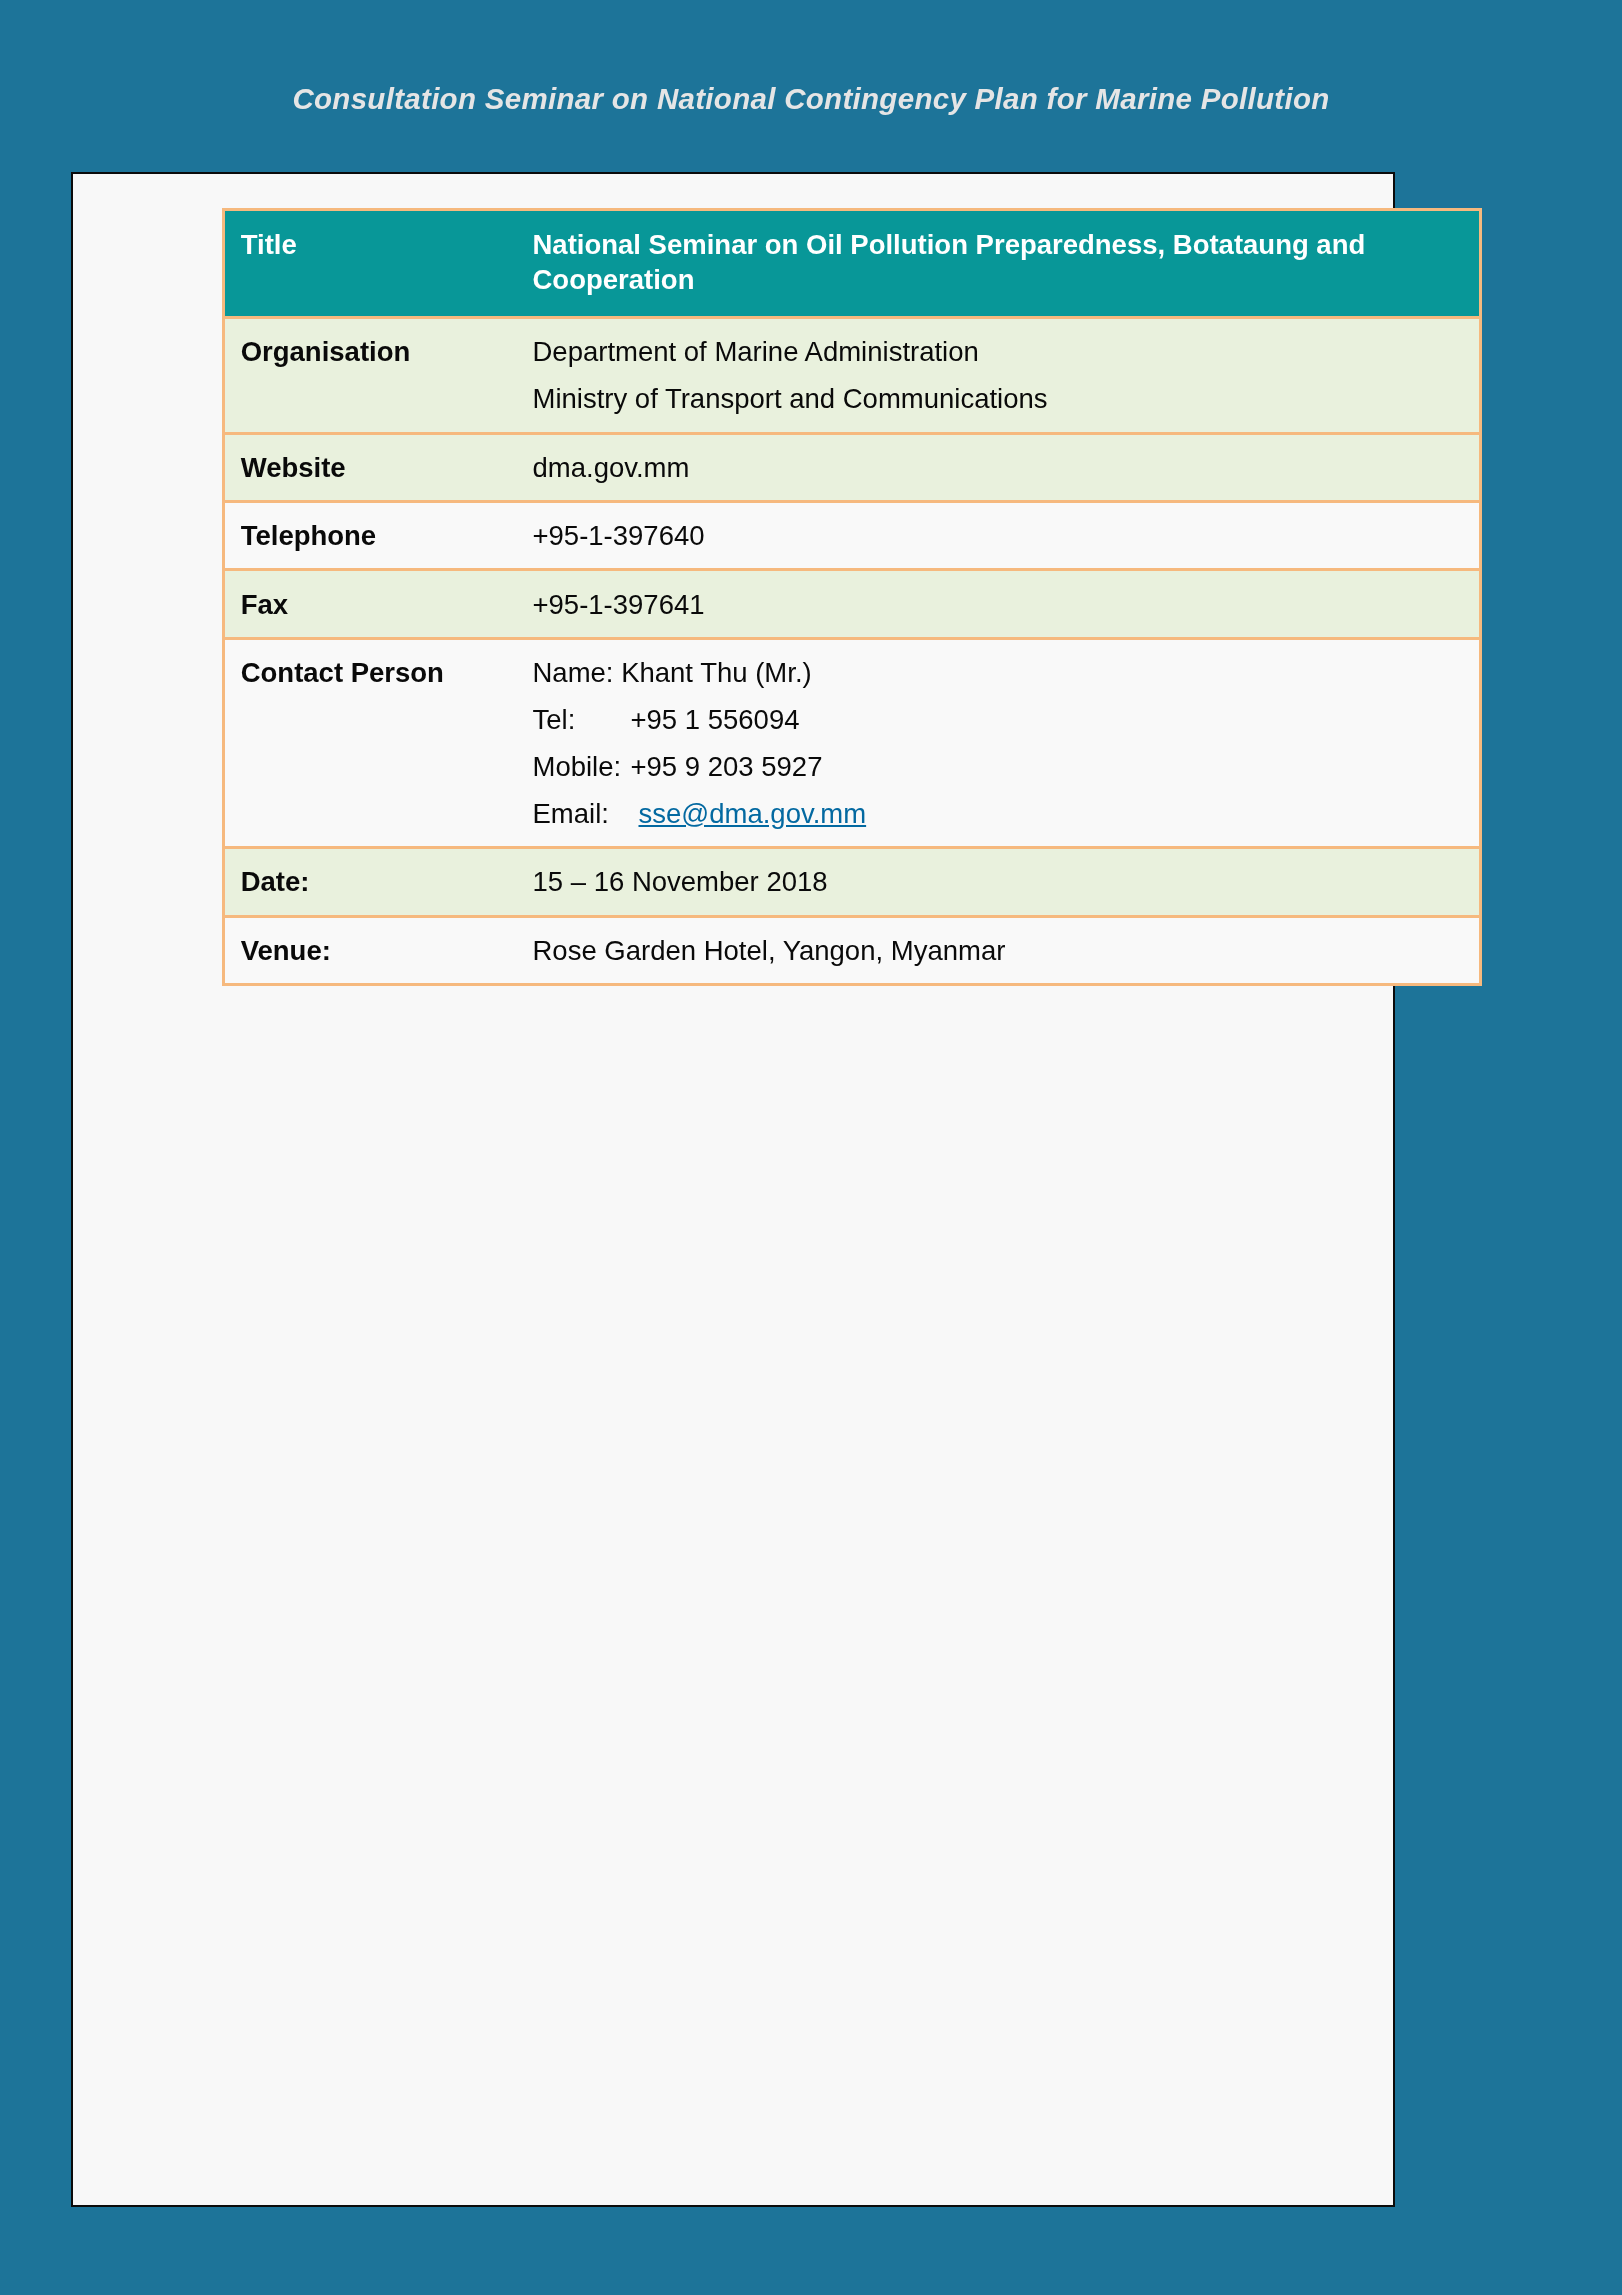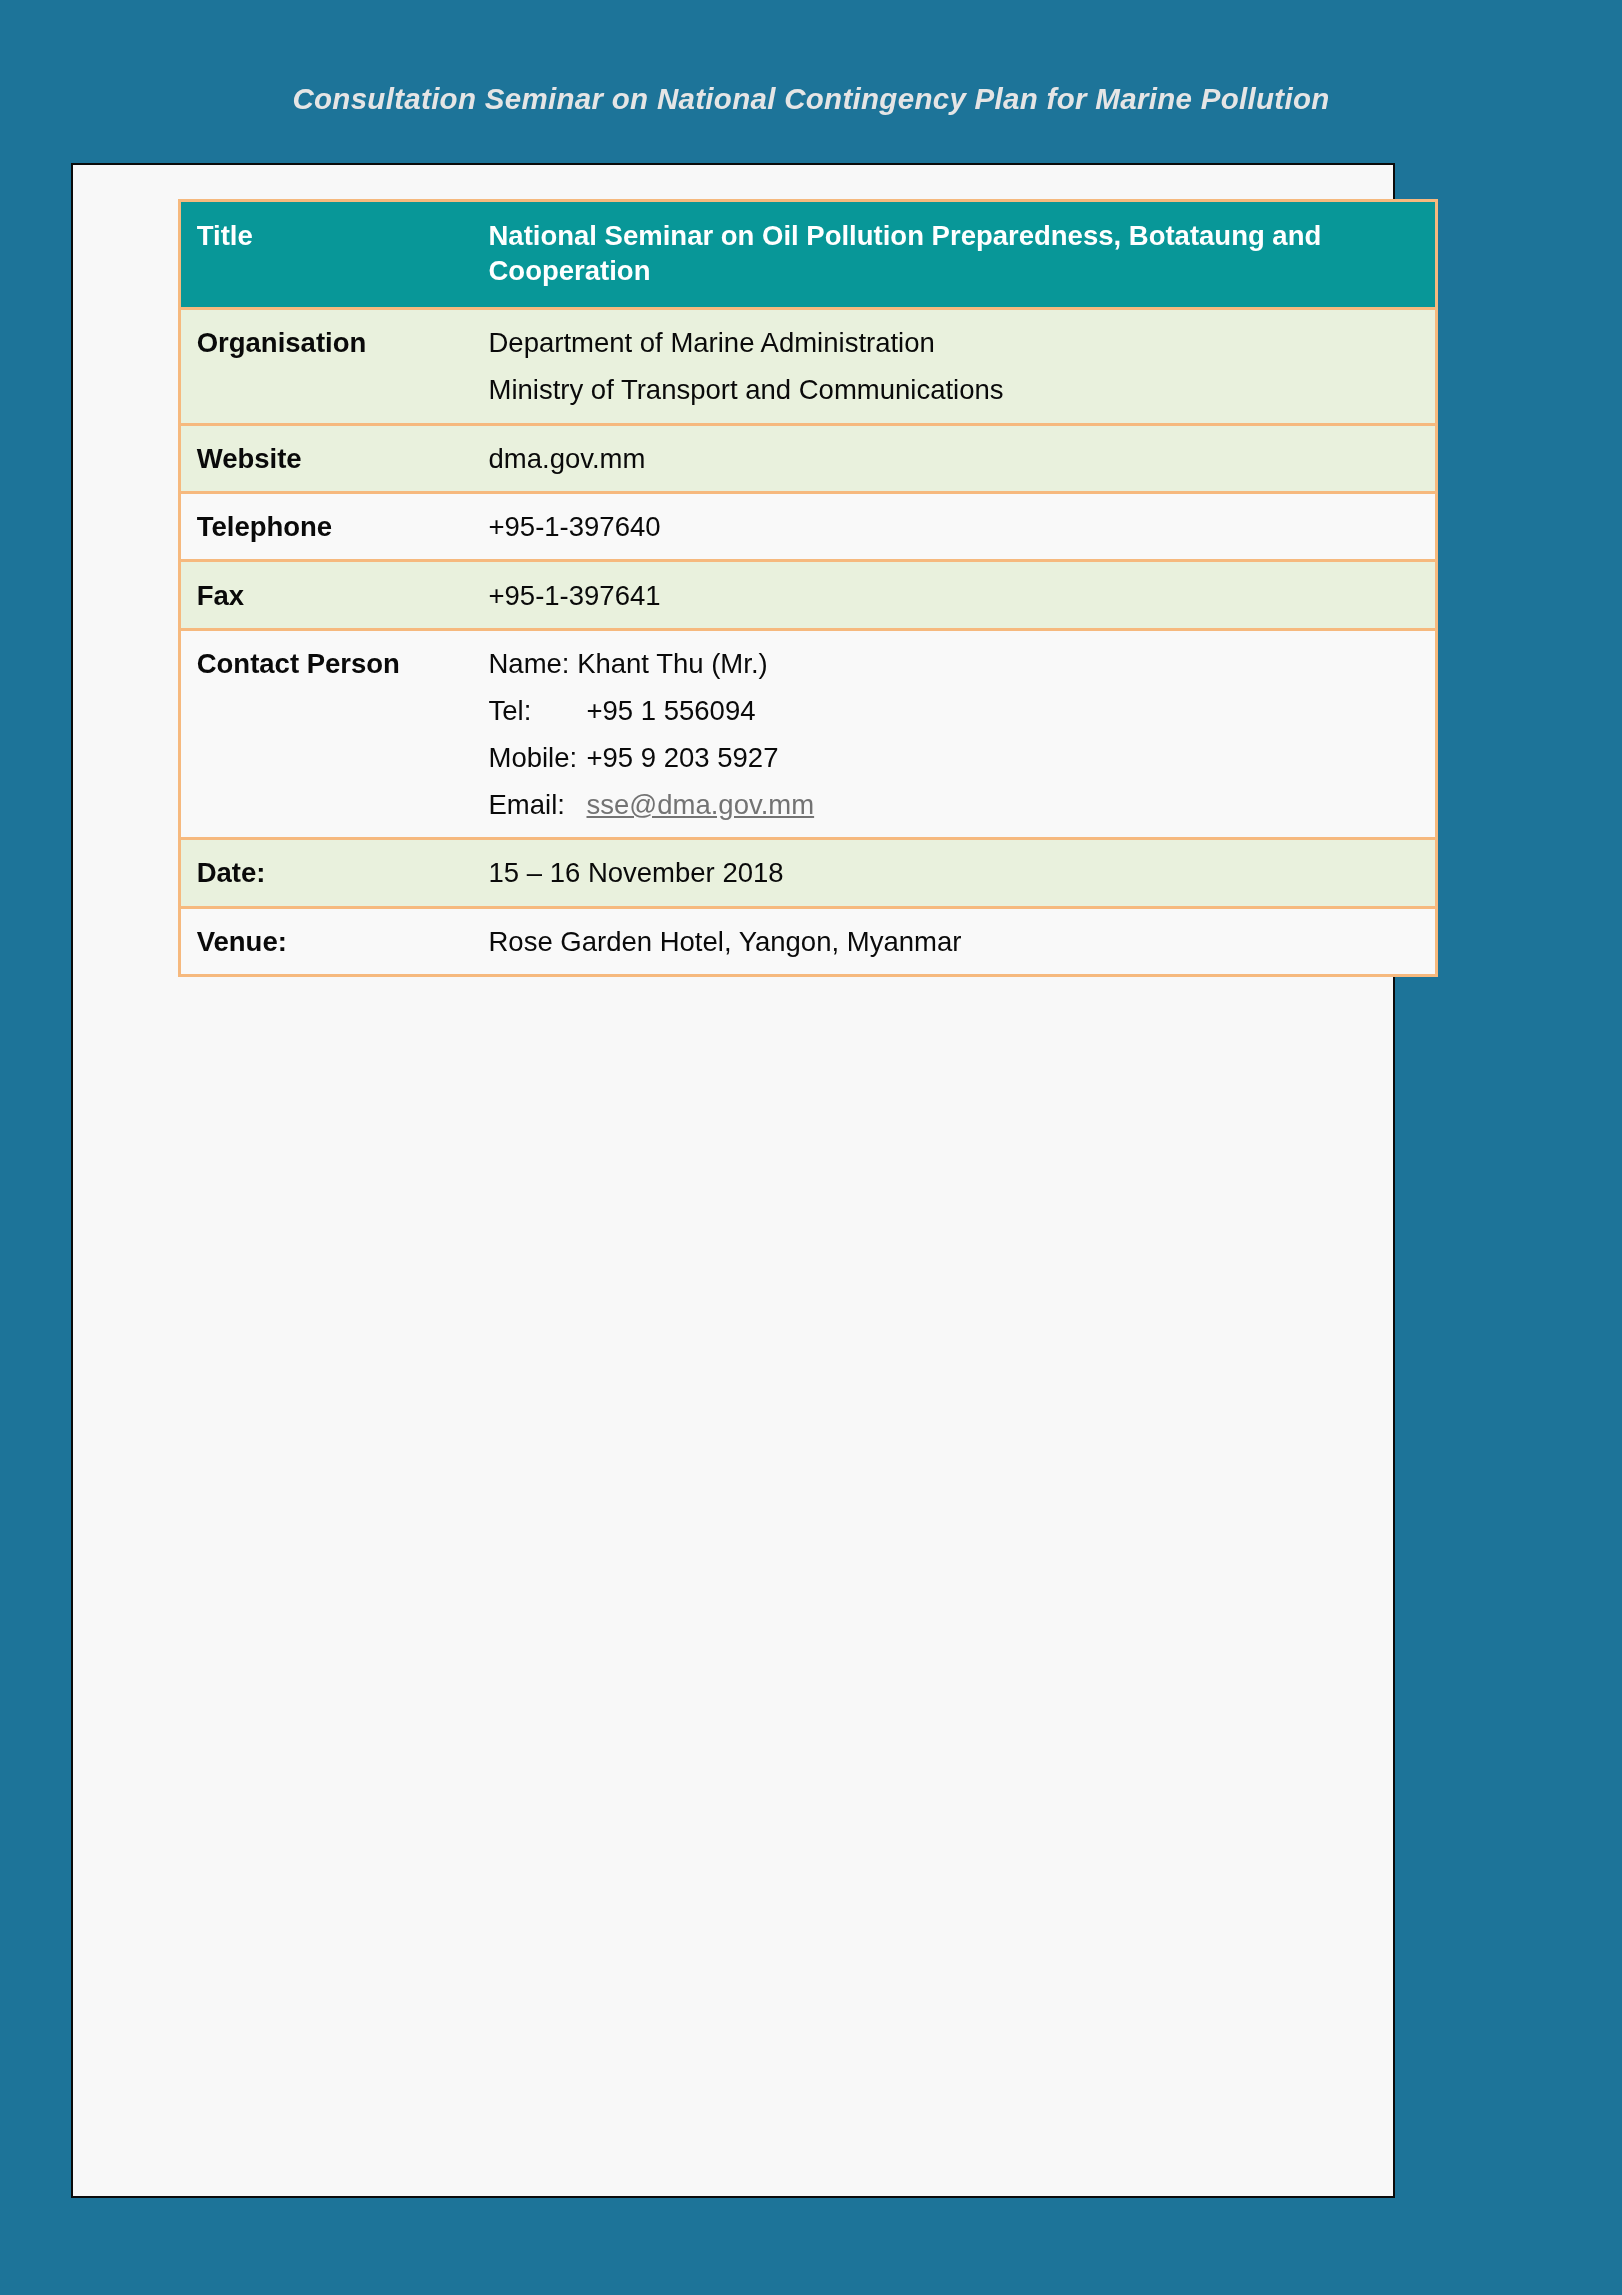--- a/index.html
+++ b/index.html
@@ -22,26 +22,27 @@
     text-align: center;
     color: #e5e5e5;
     font-size: 29.5px;
     font-weight: bold;
     font-style: italic;
     letter-spacing: 0.3px;
   }
   .page {
     position: absolute;
     left: 71px;
-    top: 163px;
+    top: 172px;
     width: 1324px;
     height: 2035px;
     background: #F8F8F8;
     border: 2px solid #0B0B0B;
     box-sizing: border-box;
+    padding-left: 44px;
   }
   table.info-table {
     border-collapse: collapse;
     margin: 34px 0 0 105px;
     width: 1260px;
     table-layout: fixed;
     border: 3.9px solid #F6B97E;
     font-size: 27.5px;
   }
   table.info-table td {
@@ -75,22 +76,23 @@
     padding-top: 15.7px;
     padding-bottom: 19.6px;
   }
   tr.row-green td { background: #E9F1DD; }
   tr.row-white td { background: #F9F9F9; }
   .contact-label {
     display: inline-block;
     width: 98px;
   }
   a.email-link {
-    color: #737373;
+    color: #0369a1;
     text-decoration: underline;
+    margin-left: 8px;
   }
 </style>
 </head>
 <body>
 
 <div class="banner-title">Consultation Seminar on National Contingency Plan for Marine Pollution</div>
 
 <div class="page">
 
   <table class="info-table">

